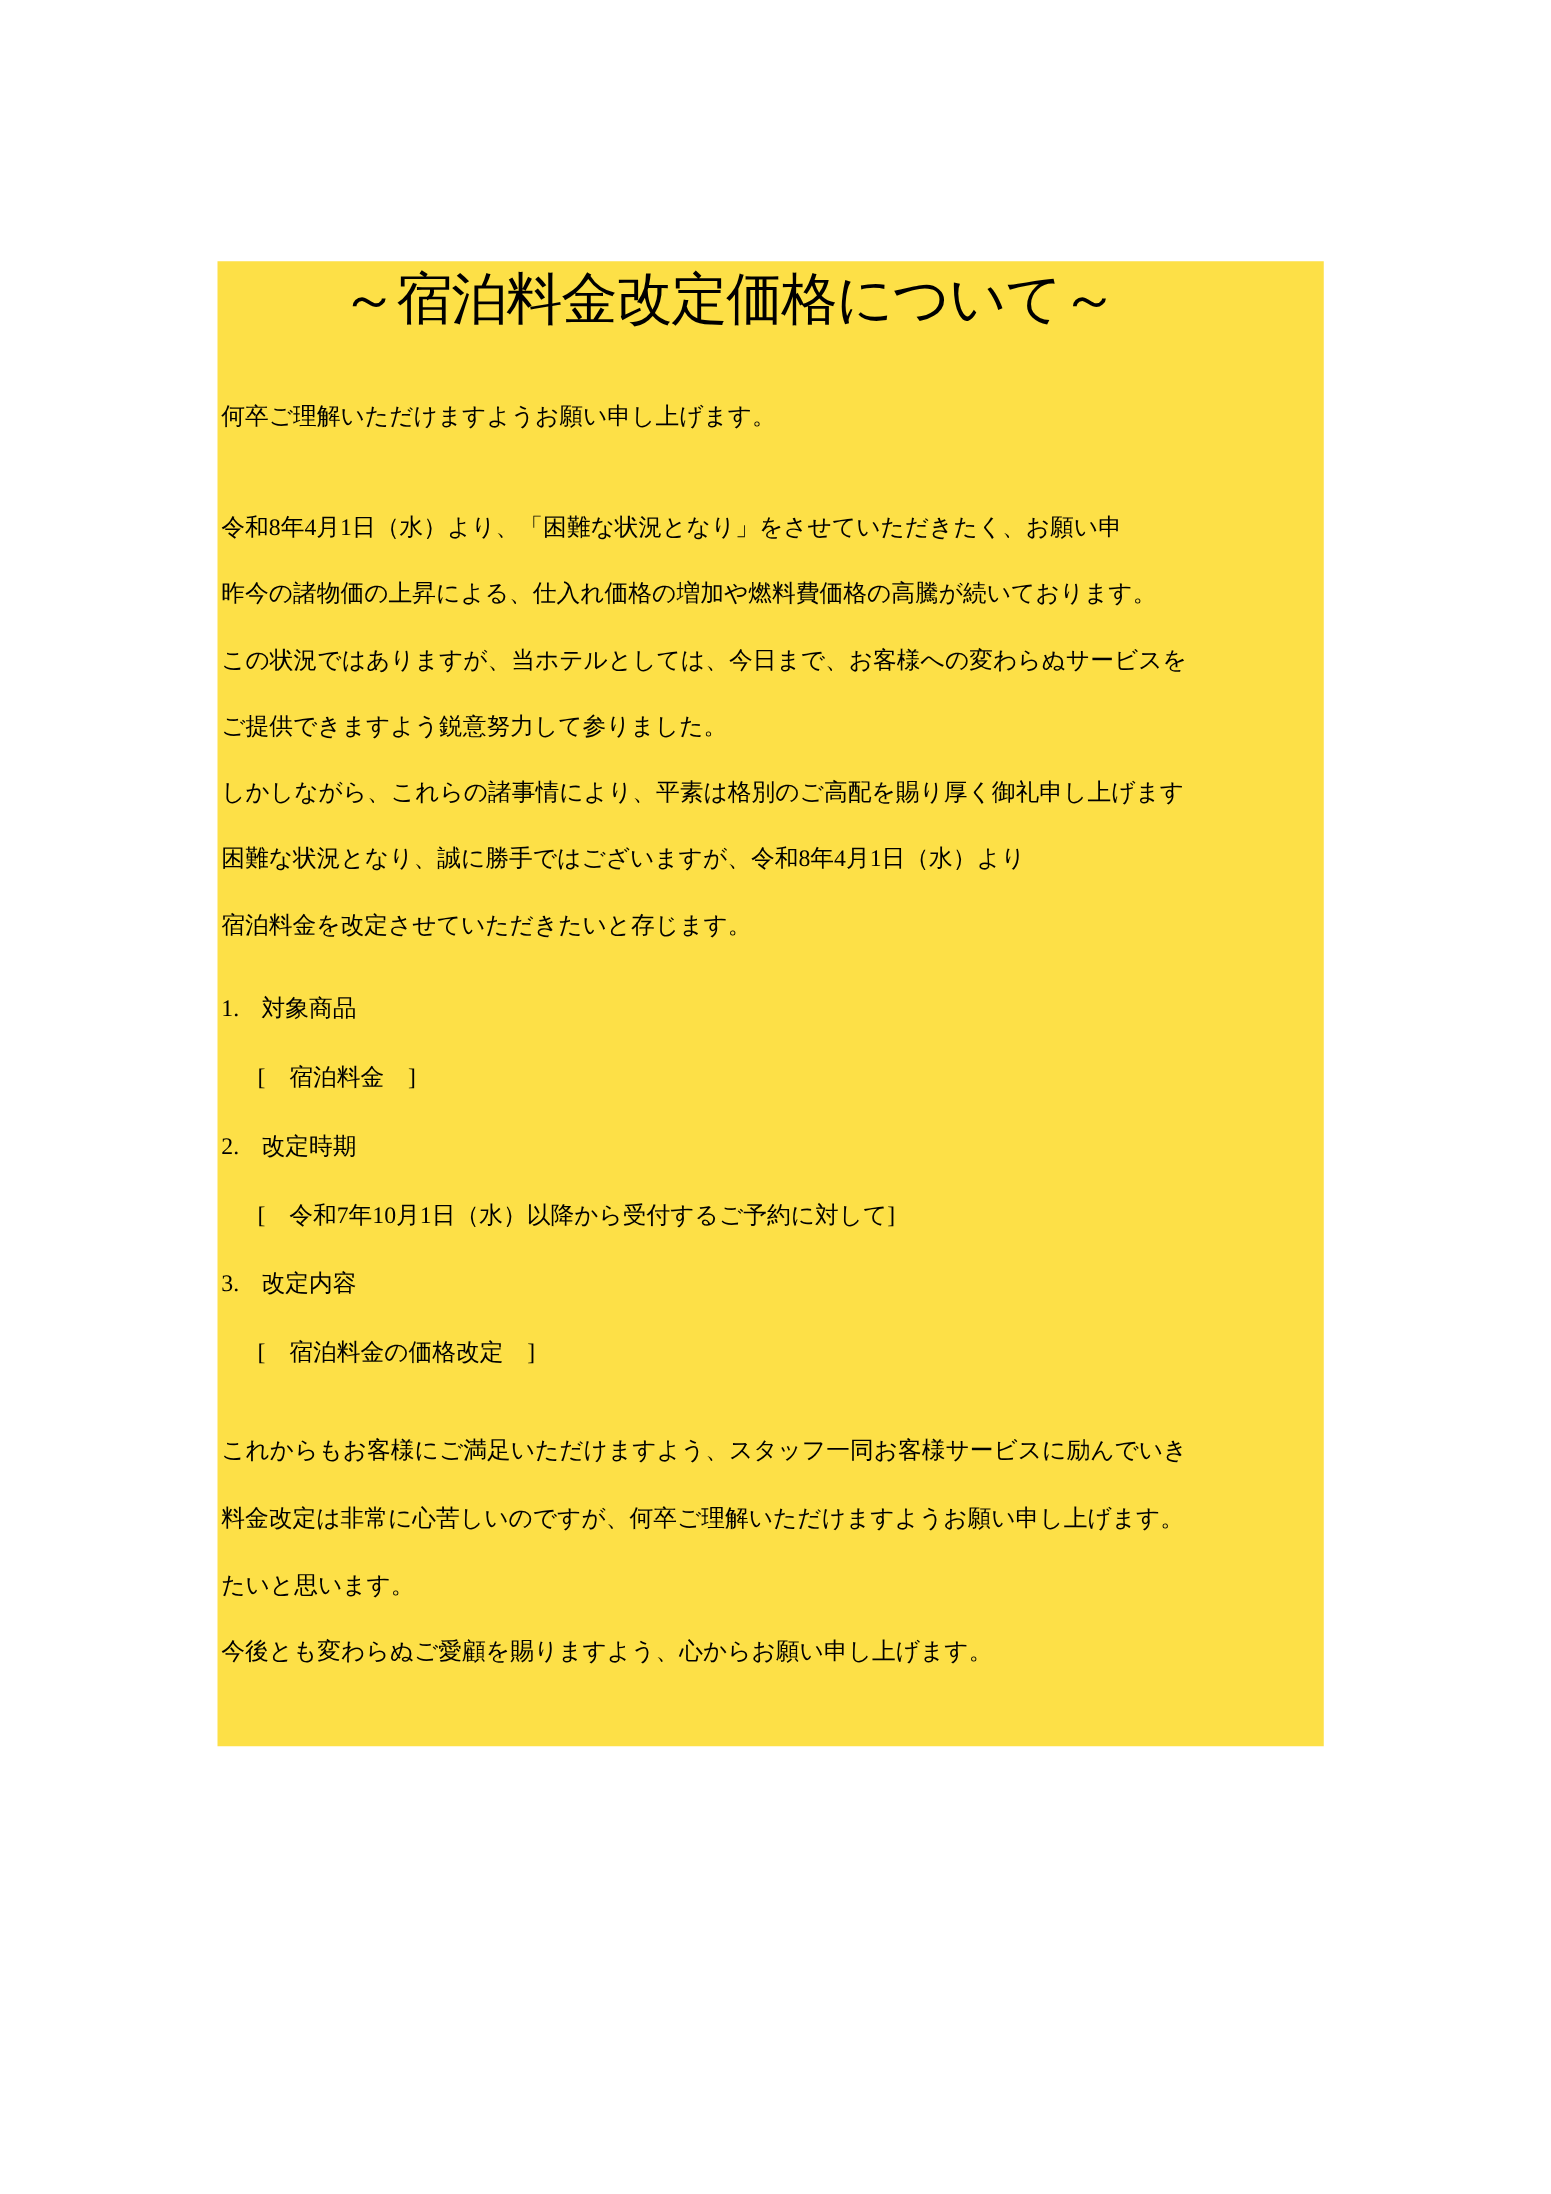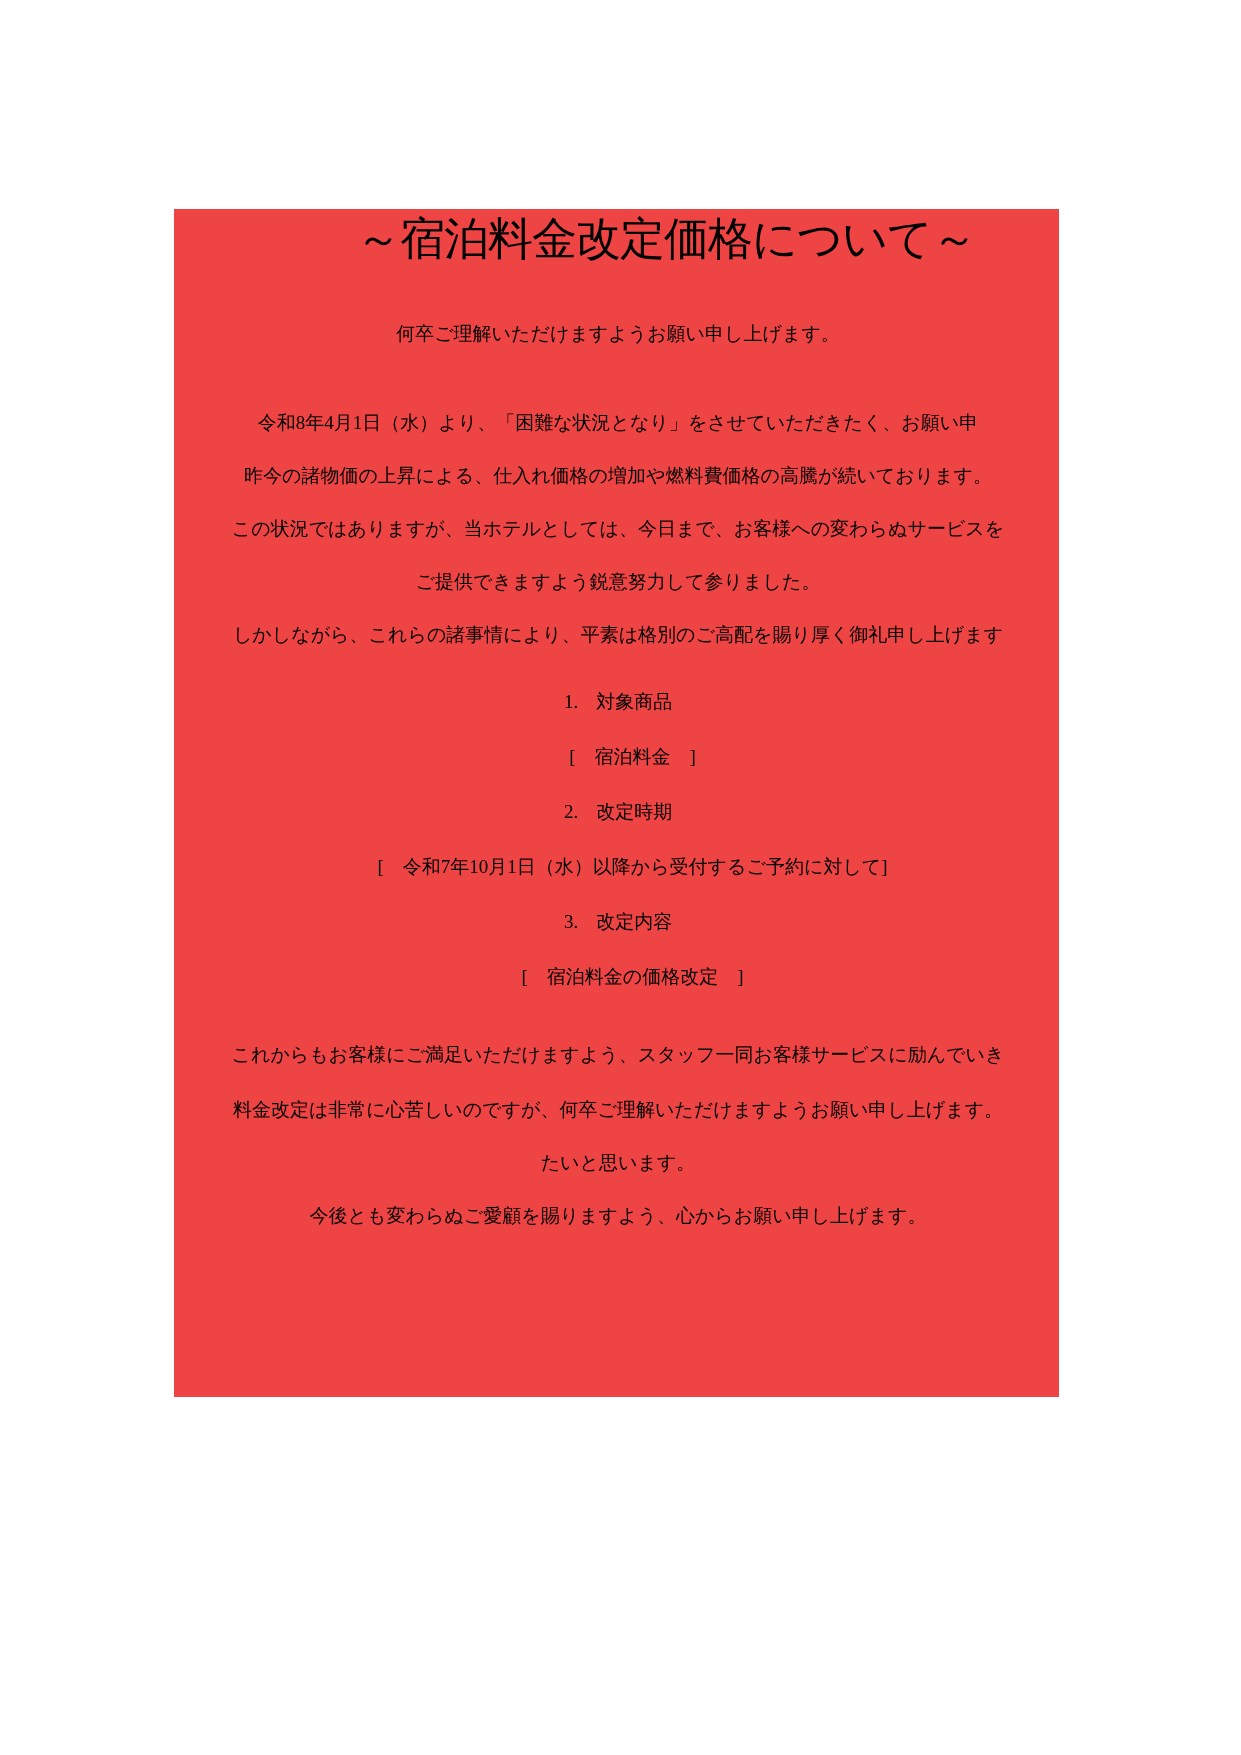--- a/index.html
+++ b/index.html
@@ -14,24 +14,23 @@
     font-family: "Liberation Serif", "DejaVu Serif", serif;
     color: #000000;
     overflow: hidden;
   }
   .sheet {
     position: absolute;
     left: 174px;
     top: 209px;
     width: 885px;
     height: 1188px;
-    background: #ef4444;
+    background: #fde047;
     box-sizing: border-box;
     padding-left: 3px;
-    text-align: center;
   }
   .title {
     font-size: 45px;
     line-height: 57px;
     padding-top: 2px;
     margin-left: 96px;
     letter-spacing: -1px;
     white-space: nowrap;
     font-weight: 400;
   }
@@ -57,20 +56,22 @@
 
   <div class="line g39">何卒ご理解いただけますようお願い申し上げます。</div>
 
   <div class="line g36">令和8年4月1日（水）より、「困難な状況となり」をさせていただきたく、お願い申</div>
 
   <div class="line">昨今の諸物価の上昇による、仕入れ価格の増加や燃料費価格の高騰が続いております。</div>
   <div class="line">この状況ではありますが、当ホテルとしては、今日まで、お客様への変わらぬサービスを</div>
   <div class="line">ご提供できますよう鋭意努力して参りました。</div>
 
   <div class="line">しかしながら、これらの諸事情により、平素は格別のご高配を賜り厚く御礼申し上げます</div>
+  <div class="line">困難な状況となり、誠に勝手ではございますが、令和8年4月1日（水）より</div>
+  <div class="line">宿泊料金を改定させていただきたいと存じます。</div>
 
   <div class="line g14">
     <span class="num">1.</span><span class="lbl">対象商品</span>
   </div>
   <div class="line bracket g2">[　宿泊料金　]</div>
 
   <div class="line g2">
     <span class="num">2.</span><span class="lbl">改定時期</span>
   </div>
   <div class="line bracket g2">[　令和7年10月1日（水）以降から受付するご予約に対して]</div>

